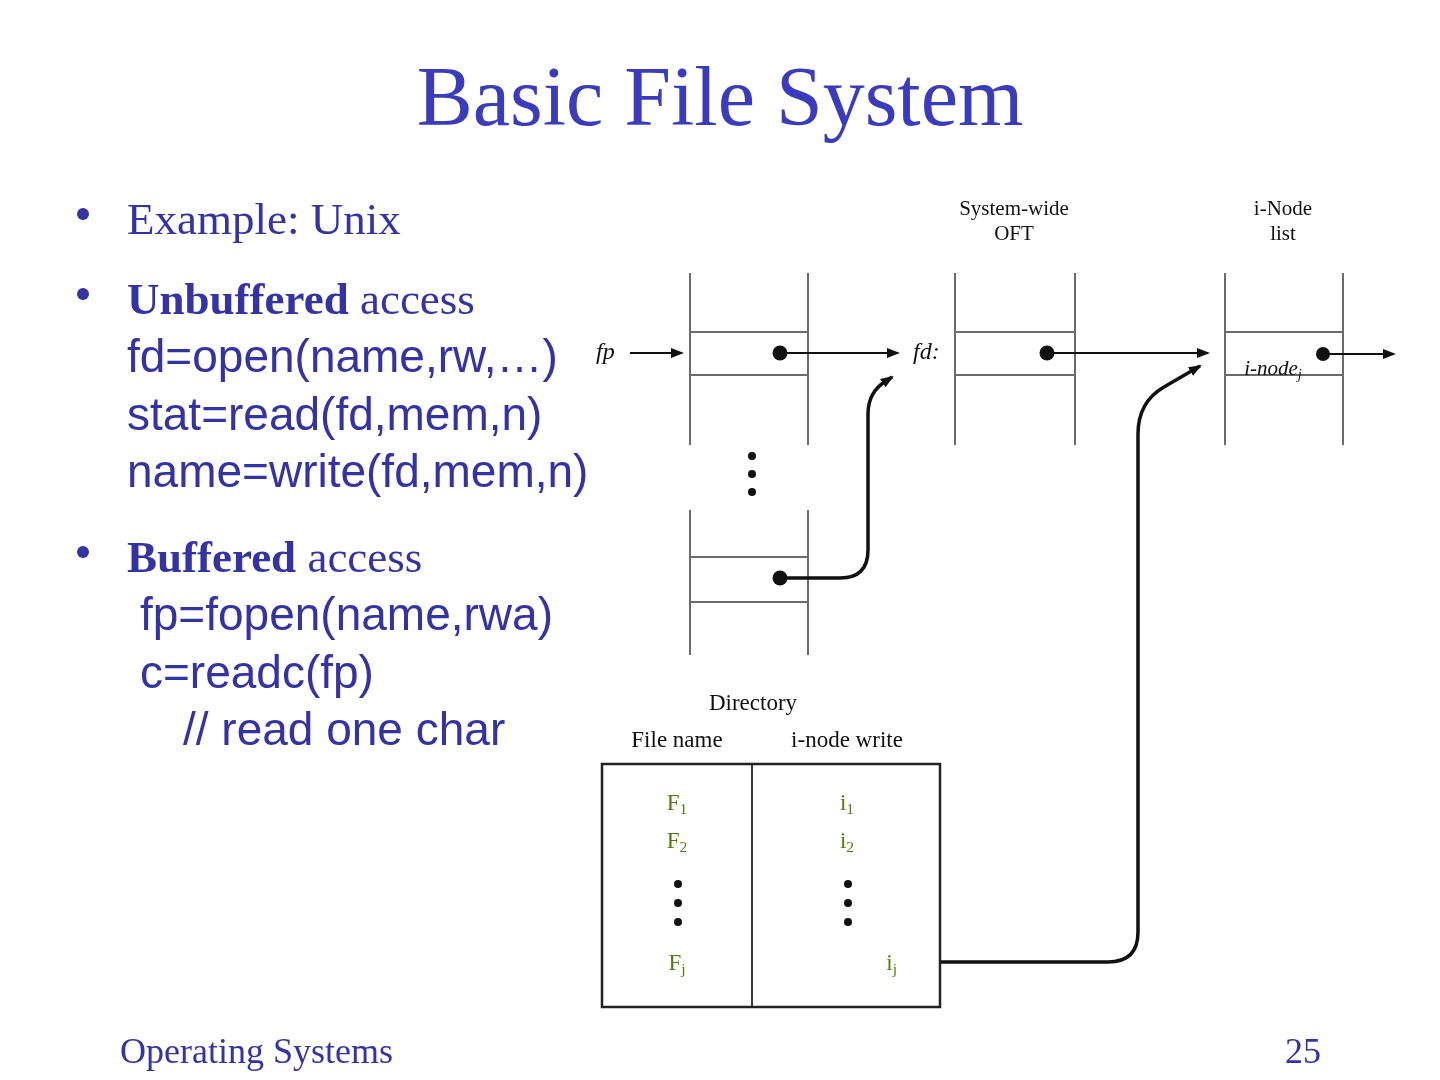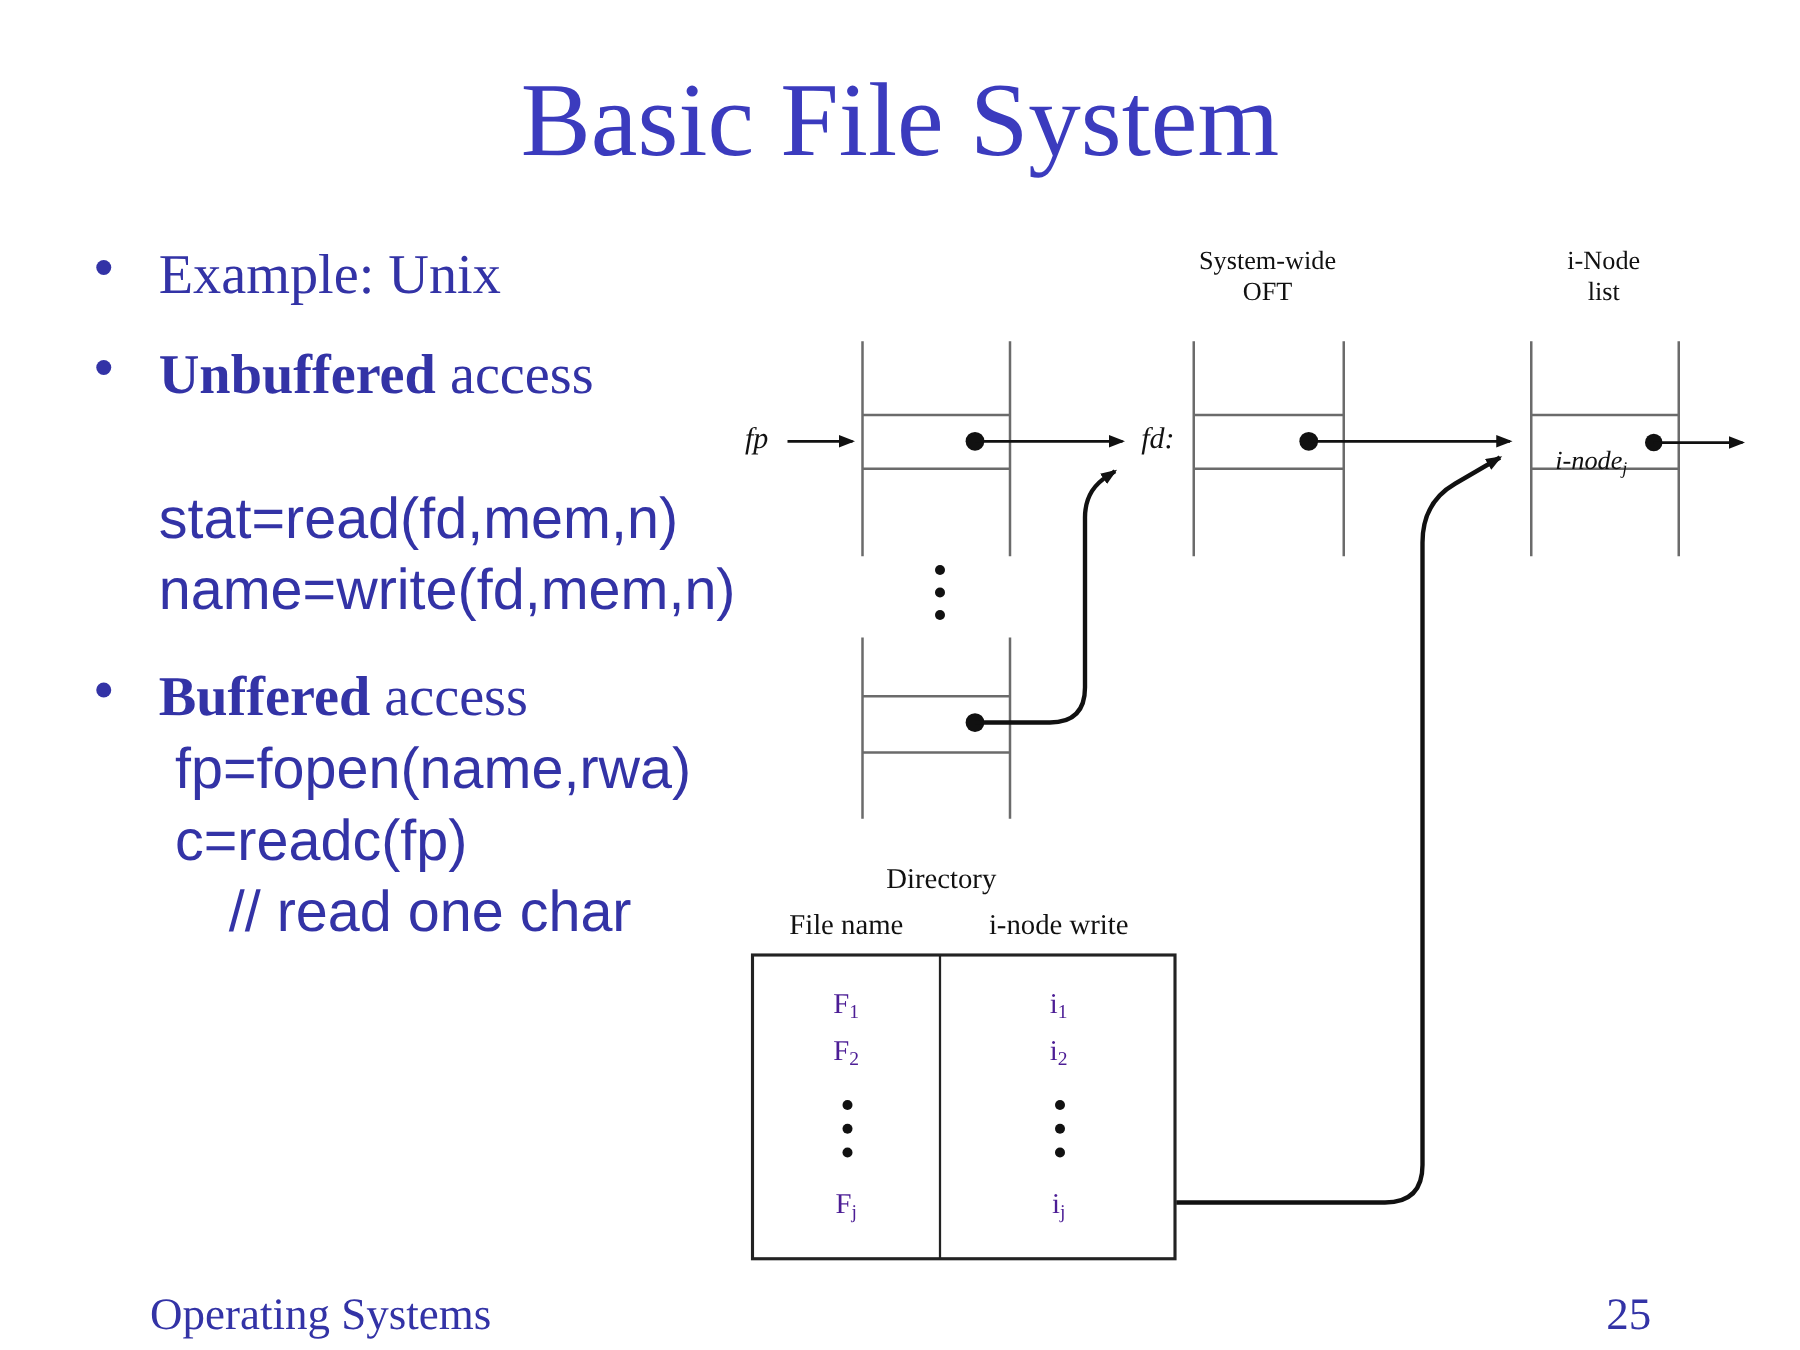--- a/index.html
+++ b/index.html
@@ -51,21 +51,21 @@
     color: #111111;
     text-align: center;
     font-family: "Liberation Serif", serif;
     white-space: nowrap;
   }
   .dlabel-lg { font-size: 23px; }
   .ital { font-style: italic; font-size: 24px; color:#111; font-family:"Liberation Serif", serif; white-space: nowrap;}
   .cell-label { font-style: italic; font-size: 21px; color:#111; text-align:center; font-family:"Liberation Serif", serif; white-space: nowrap;}
   .sub { font-size: 0.68em; vertical-align: -0.28em; }
   .dirname {
-    font-size: 23px; color:#4c1d95; text-align:center;
+    font-size: 23px; color:#4d7c0f; text-align:center;
     font-family: "Liberation Serif", serif; white-space: nowrap;
   }
 
   
   .footer {
     font-size: 36px;
     color: #3333A6;
     font-family: Liberation Serif, serif;
     white-space: nowrap;
   }
@@ -78,20 +78,21 @@
 <div class="slide">
 
   <div class="abs title">Basic File System</div>
 
   <div class="abs bullet-dot" style="left:77px; top:208px;"></div>
   <div class="abs btext" style="left:127px; top:194px;">Example: Unix</div>
 
   <div class="abs bullet-dot" style="left:77px; top:288px;"></div>
   <div class="abs btext" style="left:127px; top:274px;"><b>Unbuffered</b><span> access</span></div>
 
+  <div class="abs code" style="left:127px; top:330px;">fd=open(name,rw,…)</div>
   <div class="abs code" style="left:127px; top:388px;">stat=read(fd,mem,n)</div>
   <div class="abs code" style="left:127px; top:445px;">name=write(fd,mem,n)</div>
 
   <div class="abs bullet-dot" style="left:77px; top:546px;"></div>
   <div class="abs btext" style="left:127px; top:532px;"><b>Buffered</b><span> access</span></div>
 
   <div class="abs code" style="left:140px; top:588px;">fp=fopen(name,rwa)</div>
   <div class="abs code" style="left:140px; top:646px;">c=readc(fp)</div>
   <div class="abs code" style="left:183px; top:703px;">// read one char</div>
 
@@ -168,18 +169,18 @@
 
   <div class="abs dlabel dlabel-lg" style="left:673px; top:690px; width:160px;">Directory</div>
   <div class="abs dlabel dlabel-lg" style="left:597px; top:727px; width:160px;">File name</div>
   <div class="abs dlabel dlabel-lg" style="left:767px; top:727px; width:160px;">i-node write</div>
 
   <div class="abs dirname" style="left:627px; top:790px; width:100px;"><span>F</span><span class="sub">1</span></div>
   <div class="abs dirname" style="left:627px; top:828px; width:100px;"><span>F</span><span class="sub">2</span></div>
   <div class="abs dirname" style="left:627px; top:950px; width:100px;"><span>F</span><span class="sub">j</span></div>
   <div class="abs dirname" style="left:797px; top:790px; width:100px;"><span>i</span><span class="sub">1</span></div>
   <div class="abs dirname" style="left:797px; top:828px; width:100px;"><span>i</span><span class="sub">2</span></div>
-  <div class="abs dirname" style="left:797px; top:950px; width:100px;"><span>i</span><span class="sub">j</span></div>
+  <div class="abs dirname" style="left:797px; top:950px; width:100px;text-align:right;"><span>i</span><span class="sub">j</span></div>
 
   <div class="abs footer" style="left:120px; top:1030px;">Operating Systems</div>
   <div class="abs footer" style="left:1285px; top:1030px;">25</div>
 
 </div>
 
 </body></html>

